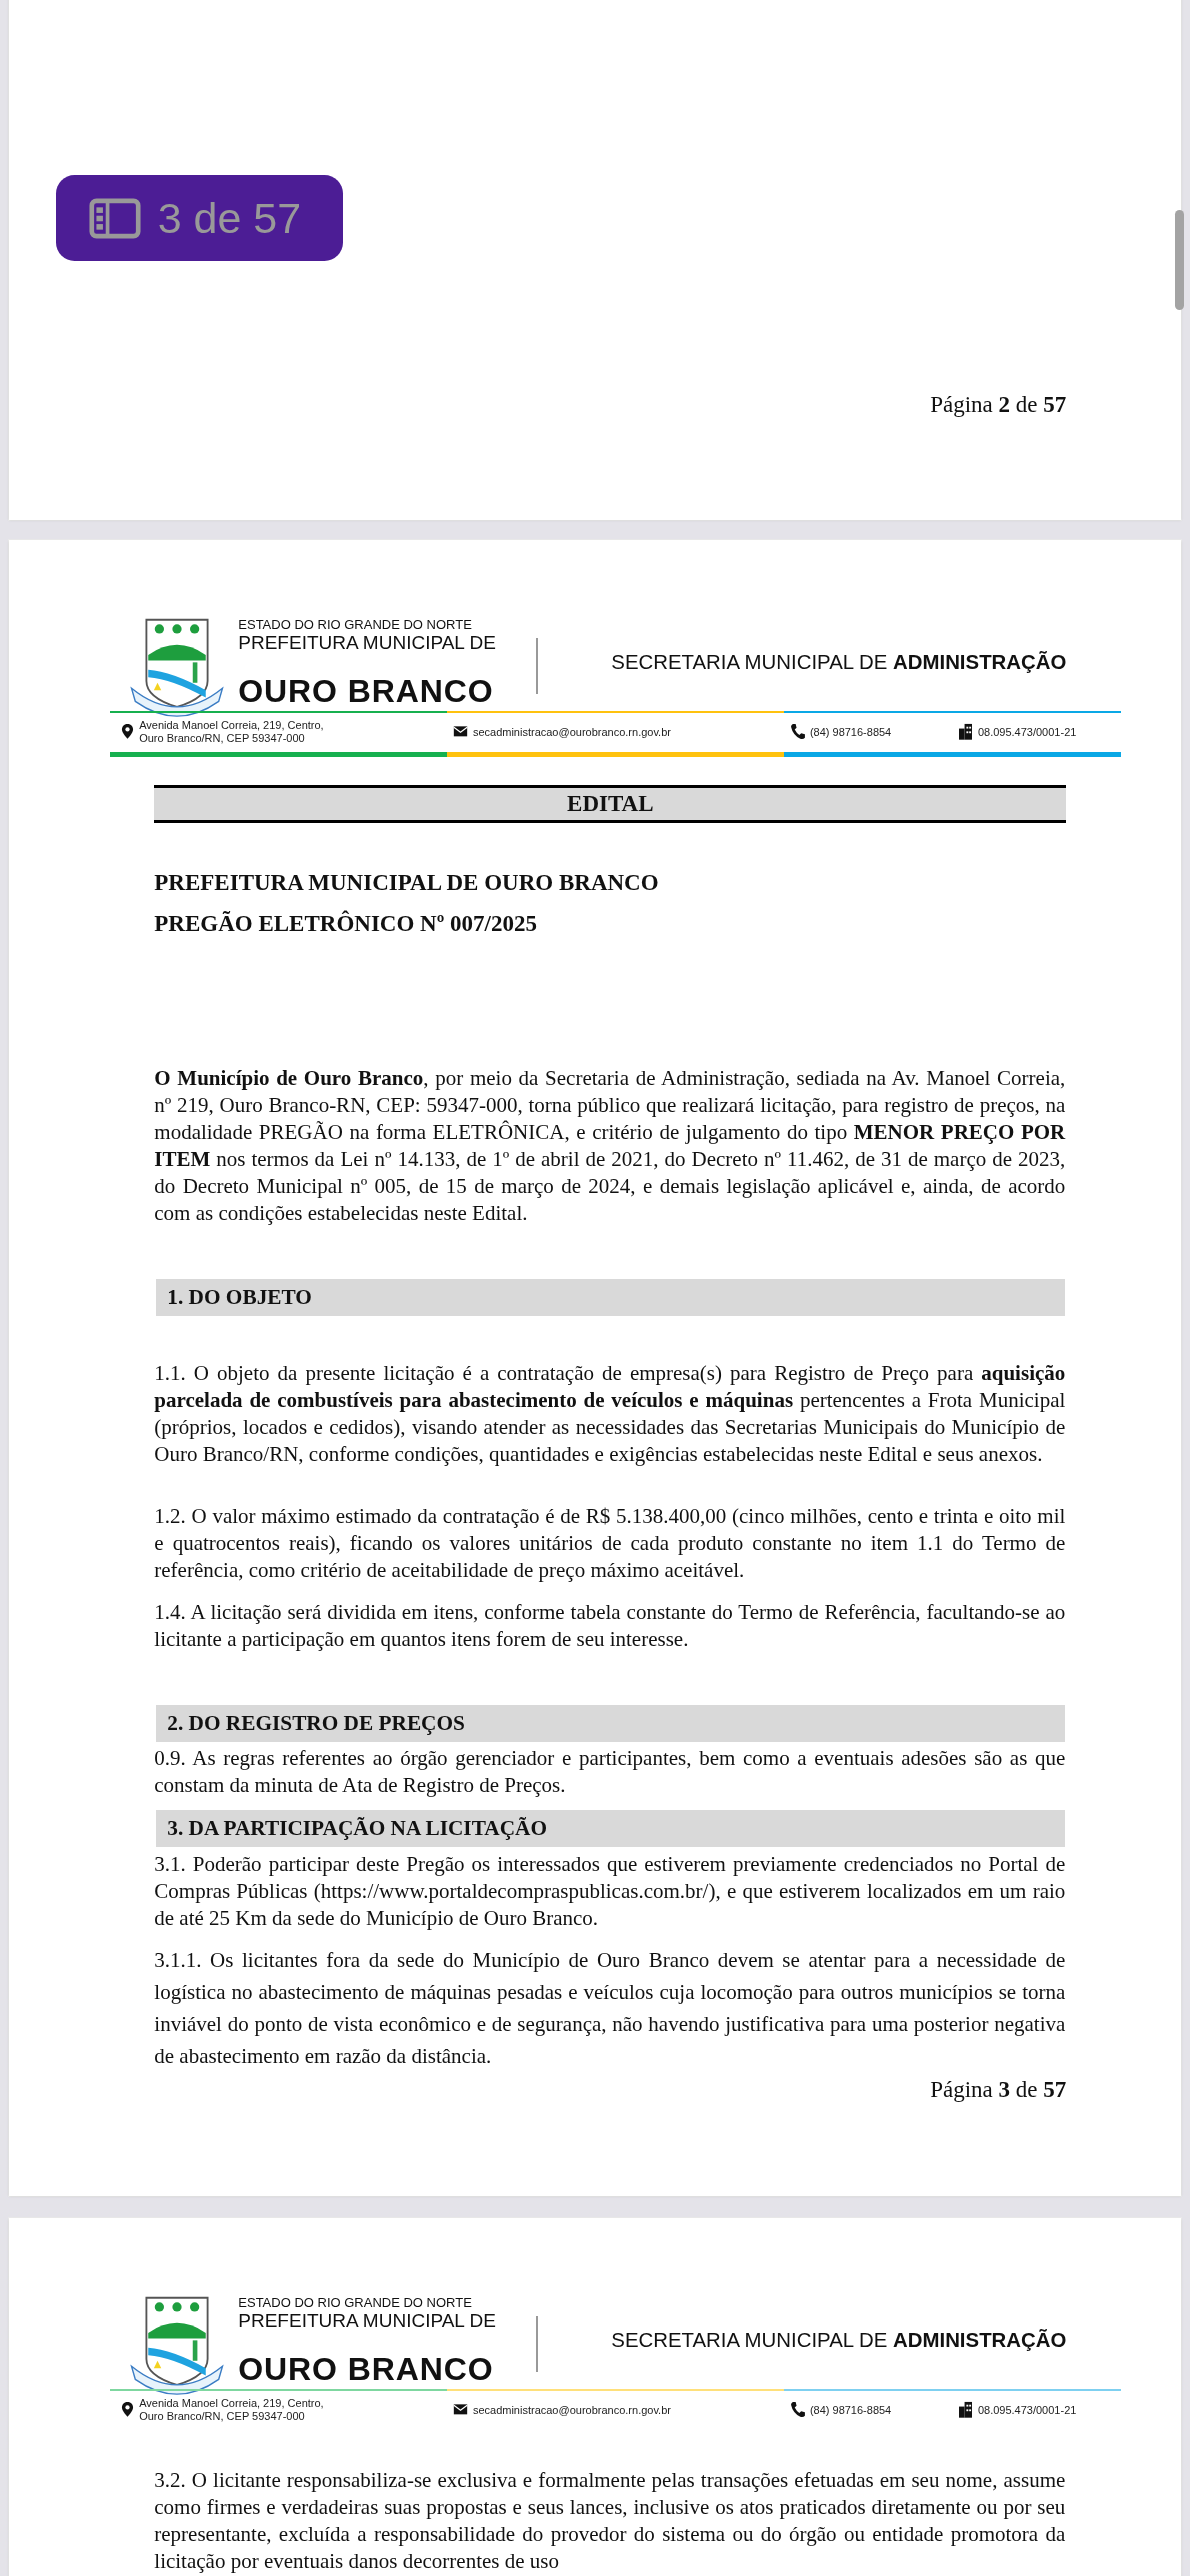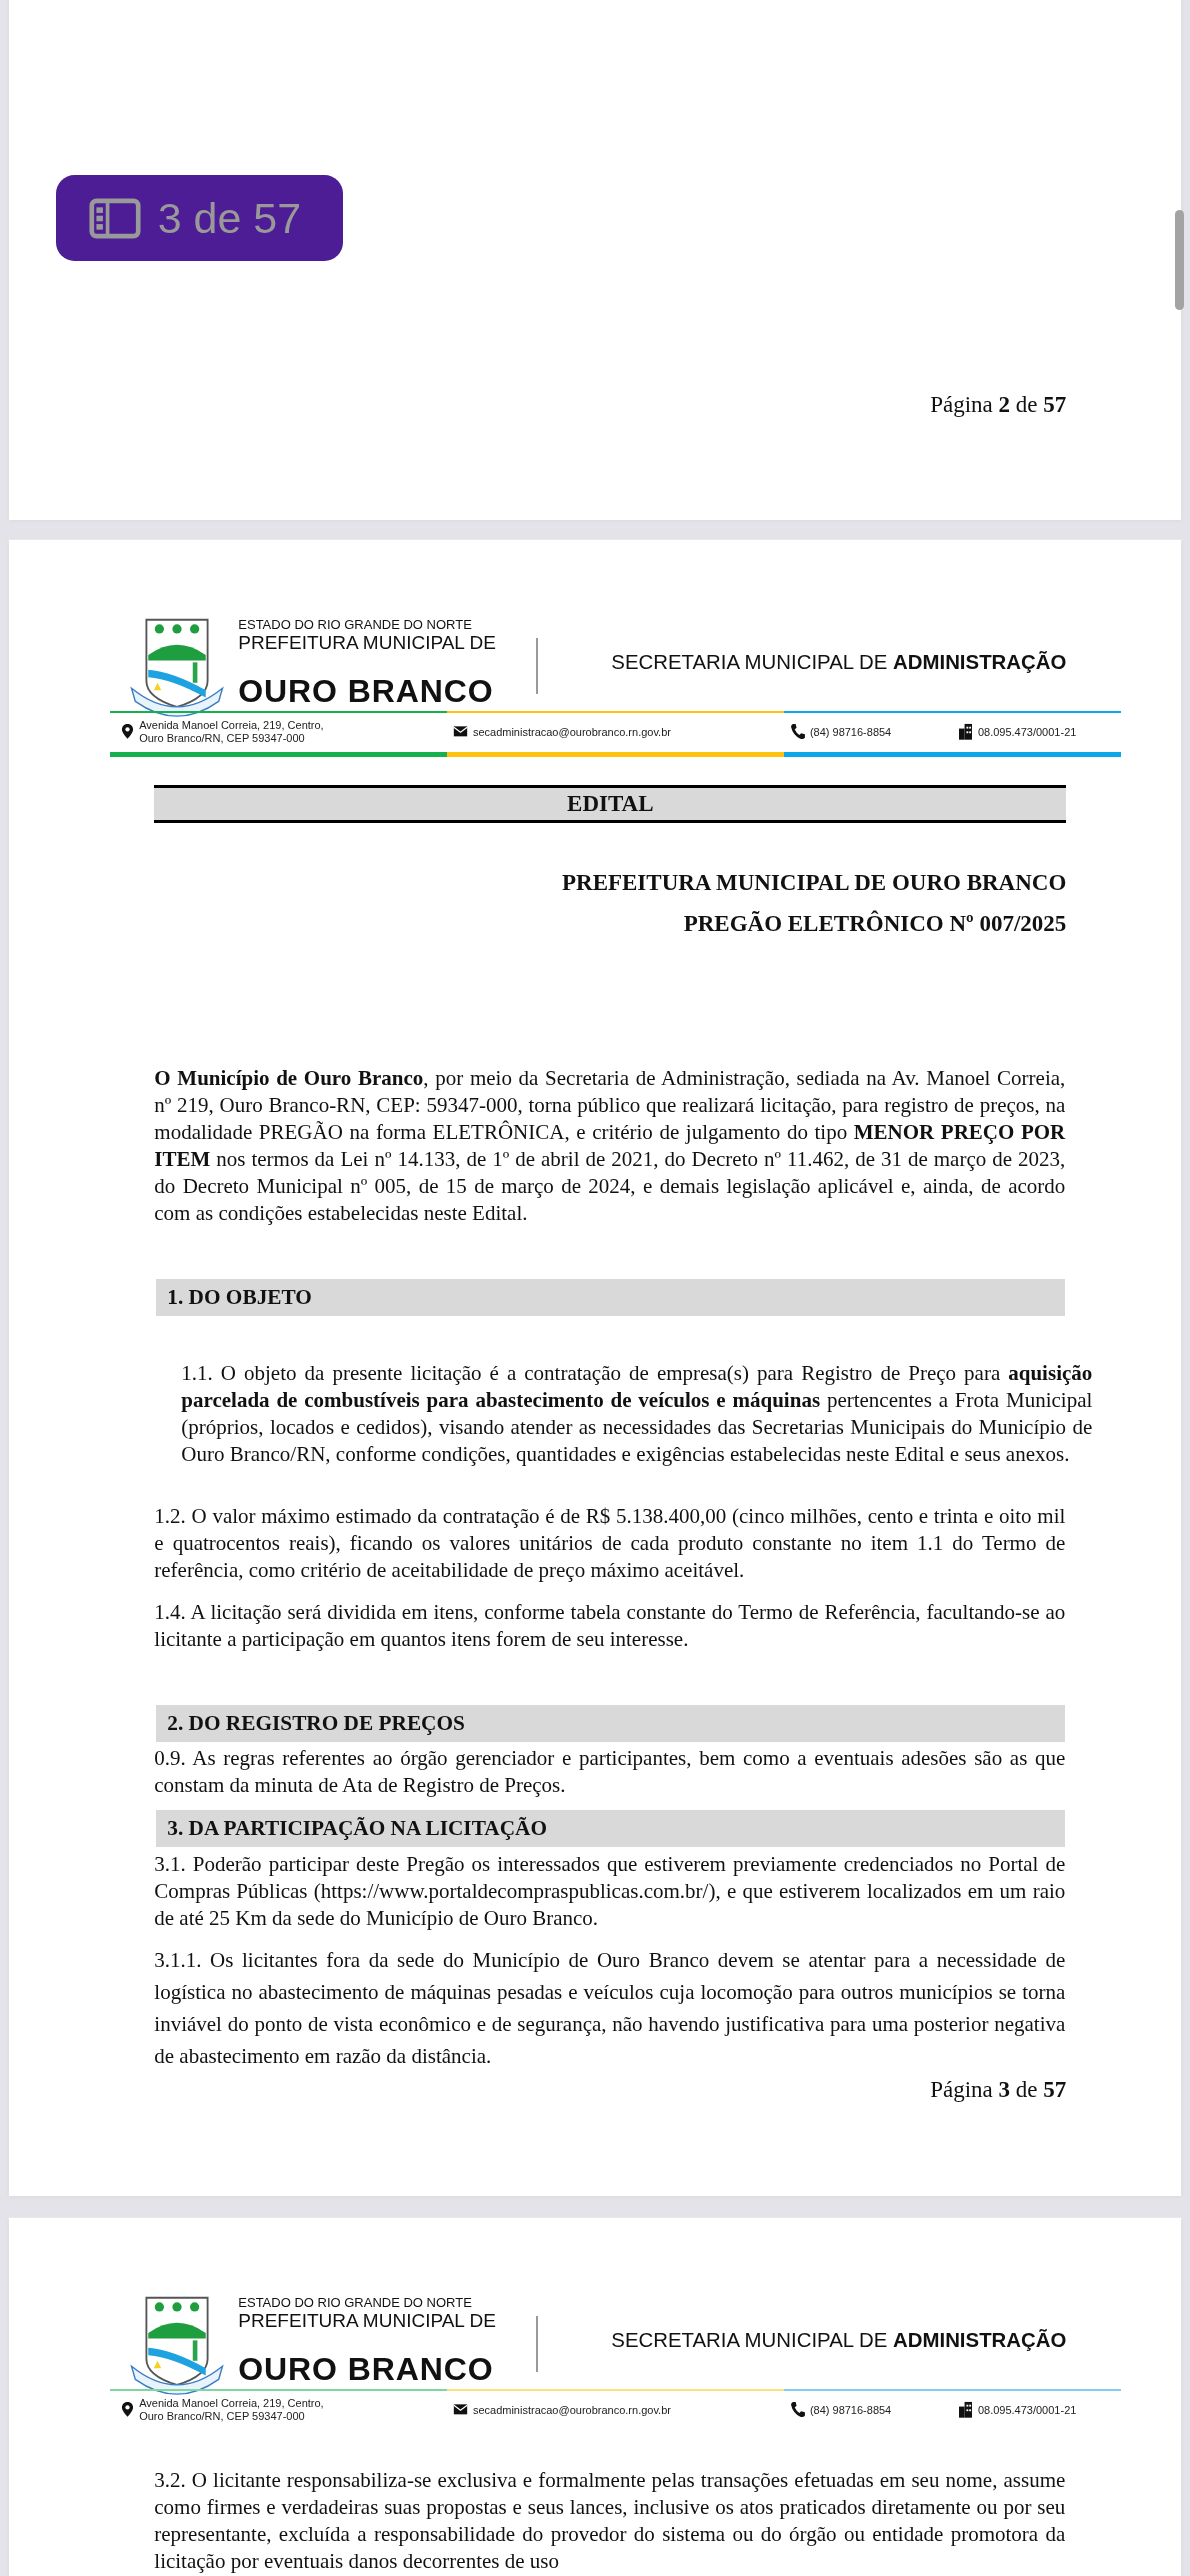--- a/index.html
+++ b/index.html
@@ -54,21 +54,21 @@
   .contact-row { position:absolute; left:93px; width:1011px; height:37px;
     font-family:"Liberation Sans", sans-serif; font-size:11px; color:#222; }
   .contact { position:absolute; display:flex; align-items:center; gap:4.6px; }
   .contact svg { width:15px; height:16.7px; }
   .contact .addr { line-height:13px; }
   .edital-bar {
     position:absolute; left:145px; width:912px; height:32px; background:#d9d9d9;
     border-top:3.7px solid #000; border-bottom:3.7px solid #000;
     text-align:center; font-weight:bold; font-size:23px; line-height:32px;
   }
-  .center-title { position:absolute; left:145px; width:912px; text-align:right; font-size:23px; }
+  .center-title { position:absolute; left:145px; width:912px; text-align:left; font-size:23px; }
   .center-title.bold { font-weight:bold; }
   p.body {
     margin:0; font-size:21px; line-height:27px; text-align:justify; position:absolute;
     left:145px; width:911px;
   }
   .section-bar {
     position:absolute; left:147px; width:909px; height:37px; background:#d9d9d9;
     font-weight:bold; font-size:21.3px; line-height:37px; padding-left:11px; box-sizing:border-box;
   }
 </style>
@@ -160,21 +160,21 @@
 
   <div class="center-title bold" style="top:330px;">PREFEITURA MUNICIPAL DE OURO BRANCO</div>
   <div class="center-title bold" style="top:371px;">PREGÃO ELETRÔNICO Nº 007/2025</div>
 
   <p class="body" style="top:525px;">
     <b>O Município de Ouro Branco</b><span>, por meio da Secretaria de Administração, sediada na Av. Manoel Correia, nº 219, Ouro Branco-RN, CEP: 59347-000, torna público que realizará licitação, para registro de preços, na modalidade PREGÃO na forma ELETRÔNICA, e  critério de julgamento do tipo </span><b>MENOR PREÇO POR ITEM</b><span> nos termos da Lei nº 14.133, de 1º de abril de 2021, do Decreto nº 11.462, de 31 de março de 2023, do Decreto Municipal nº 005, de 15 de março de 2024, e demais legislação aplicável e, ainda, de acordo com as condições estabelecidas neste Edital.</span>
   </p>
 
   <div class="section-bar" style="top:739px;">1. DO OBJETO</div>
 
-  <p class="body" style="top:820px;margin-left:27px;">
+  <p class="body" style="top:820px;">
     <span>1.1. O objeto da presente licitação é a contratação de empresa(s) para Registro de Preço para </span><b>aquisição parcelada de combustíveis para abastecimento de veículos e máquinas</b><span> pertencentes a Frota Municipal (próprios, locados e cedidos), visando atender as necessidades das Secretarias Municipais do Município de Ouro Branco/RN, conforme condições, quantidades e exigências estabelecidas neste Edital e seus anexos.</span>
   </p>
 
   <p class="body" style="top:963px;">1.2. O valor máximo estimado da contratação é de R$ 5.138.400,00 (cinco milhões, cento e trinta e oito mil e quatrocentos reais), ficando os valores unitários de cada produto constante no item 1.1 do Termo de referência, como critério de aceitabilidade de preço máximo aceitável.</p>
 
   <p class="body" style="top:1059px;">1.4. A licitação será dividida em itens, conforme tabela constante do Termo de Referência, facultando-se ao licitante a participação em quantos itens forem de seu interesse.</p>
 
   <div class="section-bar" style="top:1165px;">2. DO REGISTRO DE PREÇOS</div>
 
   <p class="body" style="top:1205px;">0.9. As regras referentes ao órgão gerenciador e participantes, bem como a eventuais adesões são as que constam da minuta de Ata de Registro de Preços.</p>

